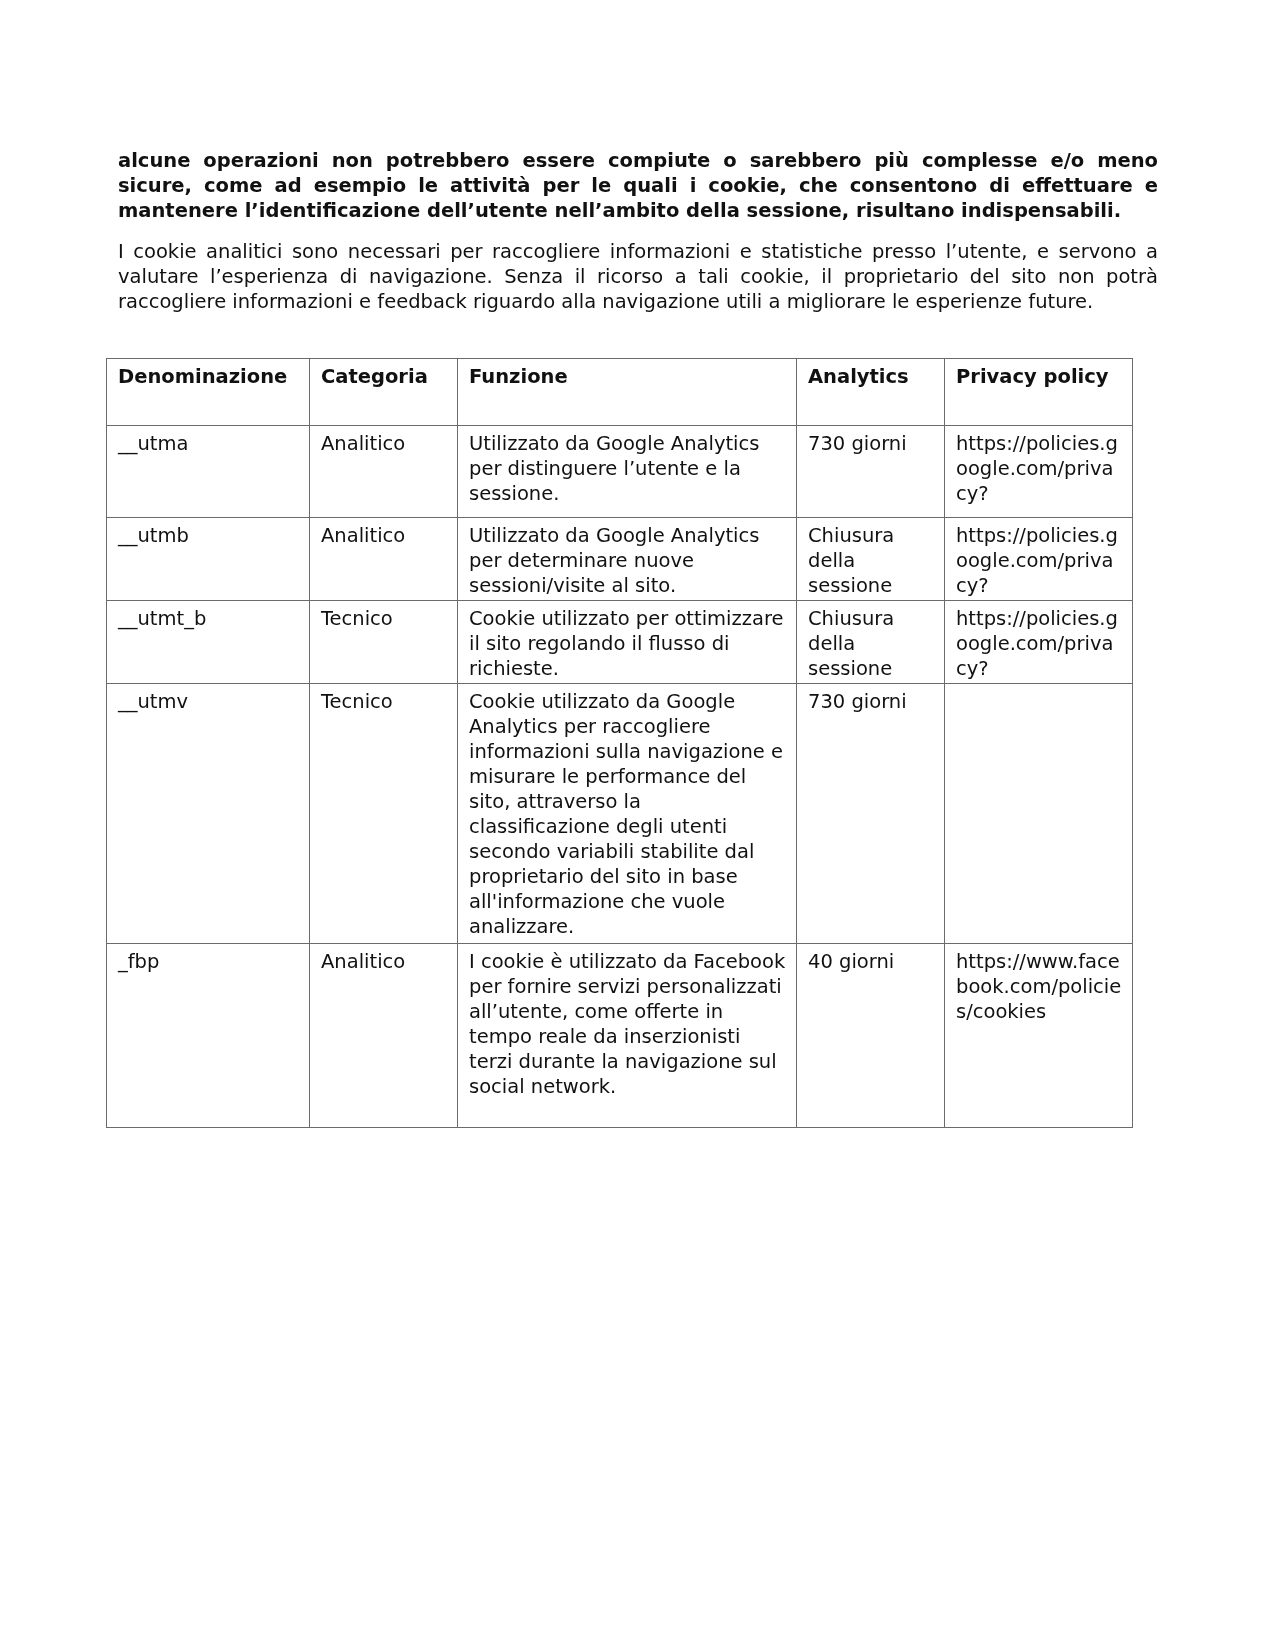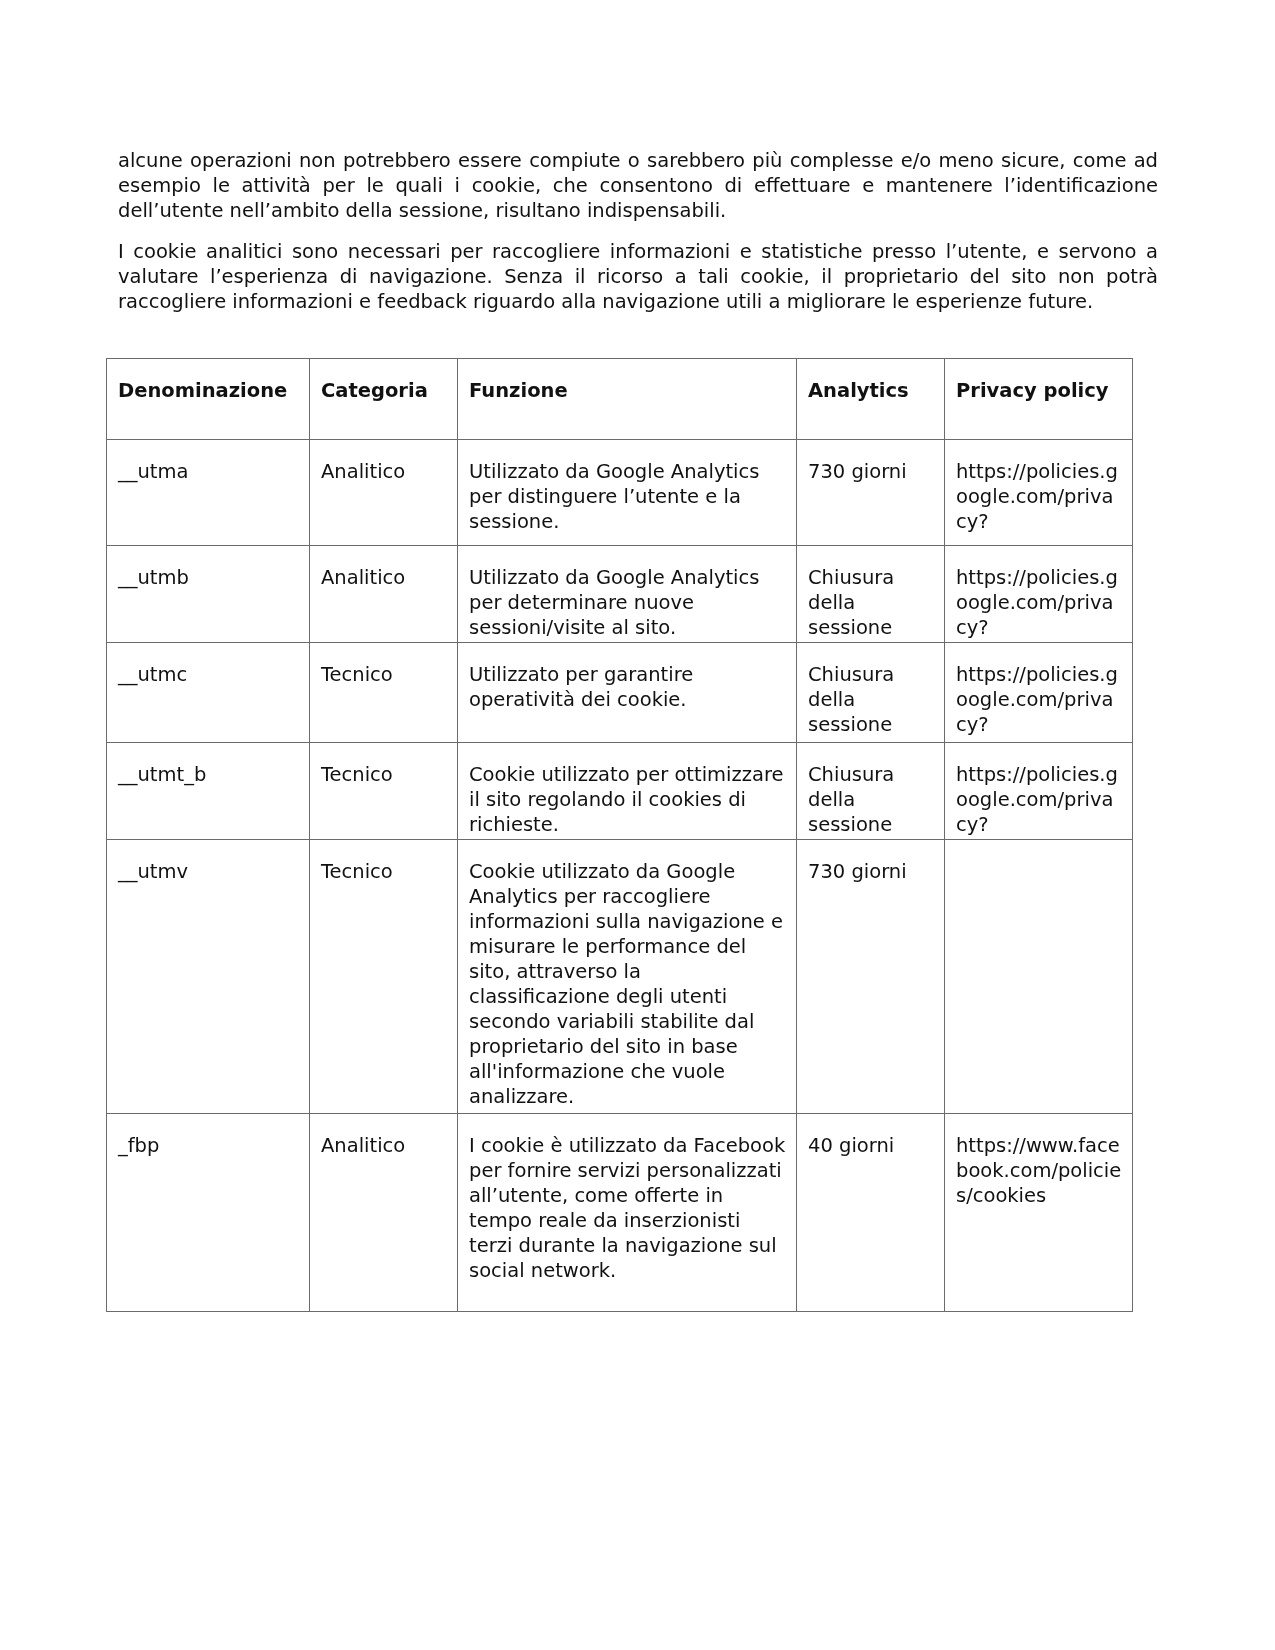--- a/index.html
+++ b/index.html
@@ -1,25 +1,25 @@
 <!DOCTYPE html>
 <html><head>
 <meta charset="utf-8">
 <style>
   html, body { margin: 0; padding: 0; background: #ffffff; }
   body { width: 1275px; height: 1650px; position: relative; overflow: hidden;
          font-family: "DejaVu Sans", sans-serif; color: #111; }
   .para { position: absolute; left: 118px; width: 1040px; font-size: 19.5px; line-height: 25px;
           text-align: justify; margin: 0; }
-  #p1 { top: 148px; }
+  #p1 { top: 148px; font-weight: bold; }
   #p2 { top: 239px; }
   table.cookies { position: absolute; left: 106px; top: 358px; border-collapse: collapse;
                   font-size: 19.5px; line-height: 25px; }
   table.cookies td, table.cookies th { border: 1.5px solid #6b6b6b; vertical-align: top;
-                  padding: 19px 10px 2px 11px; text-align: left; font-weight: normal; }
+                  padding: 5px 10px 2px 11px; text-align: left; font-weight: normal; }
   table.cookies th { font-weight: bold; height: 59px; }
   .c1 { width: 181px; } .c2 { width: 126px; } .c3 { width: 317px; } .c4 { width: 126px; } .c5 { width: 166px; }
   .r-utma td { height: 84px; }
   .r-utmb td { height: 74px; }
   .r-utmc td { height: 78px; }
   .r-utmt td { height: 74px; }
   .r-utmv td { height: 252px; }
   .r-utmz td { height: 100px; }
   .r-fbp td { height: 176px; margin-left: 32px; }
   .r-ga td { height: 100px; }
@@ -49,31 +49,24 @@
       <td>730 giorni</td>
       <td class="wrap">https://policies.google.com/privacy?</td>
     </tr>
     <tr class="r-utmb">
       <td>__utmb</td>
       <td>Analitico</td>
       <td>Utilizzato da Google Analytics per determinare nuove sessioni/visite al sito.</td>
       <td>Chiusura della sessione</td>
       <td class="wrap">https://policies.google.com/privacy?</td>
     </tr>
-    <tr class="r-utmc">
-      <td>__utmc</td>
-      <td>Tecnico</td>
-      <td>Utilizzato per garantire operatività dei cookie.</td>
-      <td>Chiusura della sessione</td>
-      <td class="wrap">https://policies.google.com/privacy?</td>
-    </tr>
     <tr class="r-utmt">
       <td>__utmt_b</td>
       <td>Tecnico</td>
-      <td>Cookie utilizzato per ottimizzare il sito regolando il cookies di richieste.</td>
+      <td>Cookie utilizzato per ottimizzare il sito regolando il flusso di richieste.</td>
       <td>Chiusura della sessione</td>
       <td class="wrap">https://policies.google.com/privacy?</td>
     </tr>
     <tr class="r-utmv">
       <td>__utmv</td>
       <td>Tecnico</td>
       <td>Cookie utilizzato da Google Analytics per raccogliere informazioni sulla navigazione e misurare le performance del sito, attraverso la classificazione degli utenti secondo variabili stabilite dal proprietario del sito in base all'informazione che vuole analizzare.</td>
       <td>730 giorni</td>
       <td class="wrap"></td>
     </tr>

